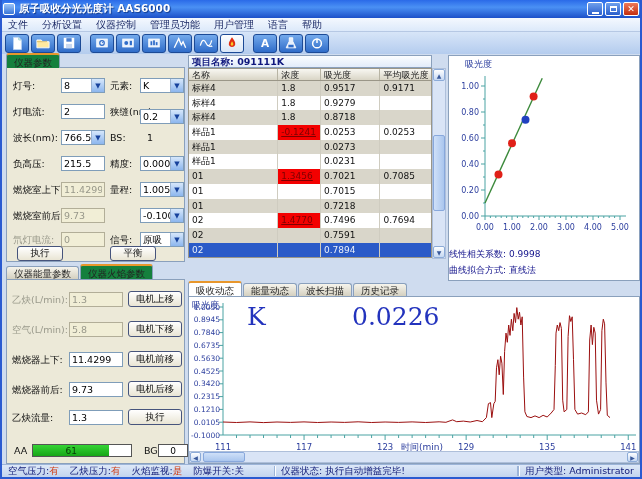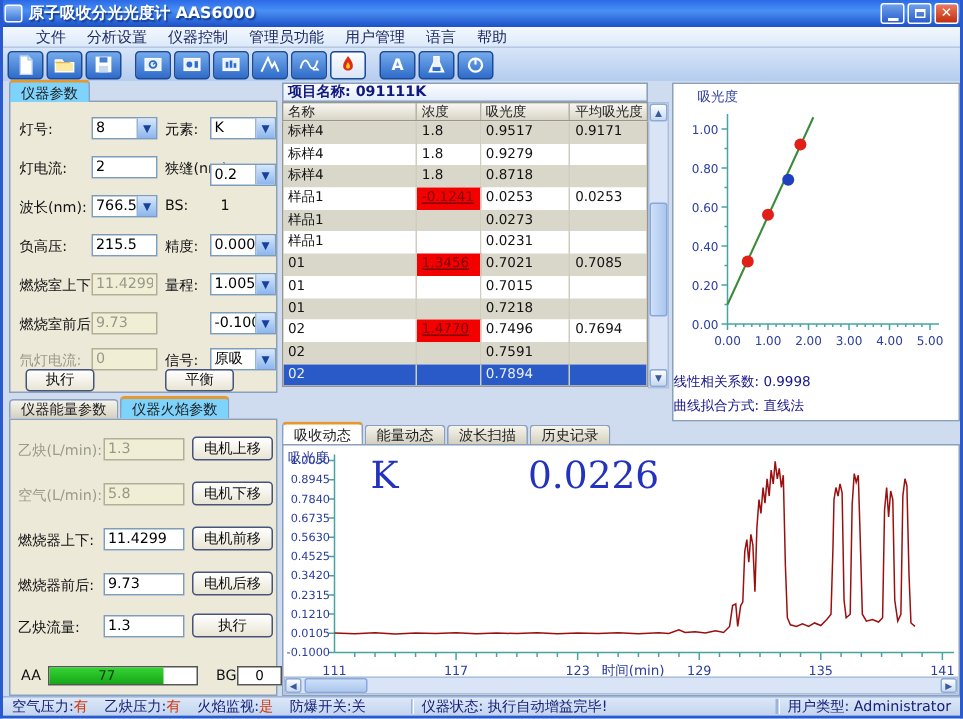--- a/index.html
+++ b/index.html
@@ -12,21 +12,21 @@
   #titlebar .appicon{width:12px;height:12px;border-radius:2px;background:linear-gradient(#9cc4f8,#3a76d8);border:1px solid #fff;margin-right:4px;flex:none;}
   #titlebar .title{color:#fff;font-size:10.5px;font-weight:bold;text-shadow:1px 1px 1px #123a8c;flex:1;white-space:nowrap;overflow:hidden;}
   .winbtn{width:16px;height:14px;margin-left:2px;border-radius:2px;border:1px solid #fff;
      display:flex;align-items:center;justify-content:center;font-size:9px;color:#fff;flex:none;}
   .winbtn.min,.winbtn.max{background:linear-gradient(#6ea0ec,#2a5ecc);}
   .winbtn.close{background:linear-gradient(#ee7a5a,#c22e10);}
   .winbtn.min i{display:block;width:7px;height:2px;background:#fff;margin-top:7px;}
   .winbtn.max i{display:block;width:7px;height:6px;border:1px solid #fff;border-top:2px solid #fff;}
   
   #menubar{position:absolute;left:0;top:18px;width:638px;height:14px;background:linear-gradient(#f4f8fe,#dce9fa);
-     display:flex;align-items:center;padding-left:22px;border-bottom:1px solid #b6c8e4;}
+     display:flex;align-items:center;padding-left:6px;border-bottom:1px solid #b6c8e4;}
   #menubar .mi{font-size:10px;color:#1c2a66;margin-right:14px;cursor:default;}
   #toolbar{position:absolute;left:0;top:32px;width:638px;height:22px;background:linear-gradient(#d7e5f8,#b4ccee);
      display:flex;align-items:center;padding-left:3px;}
   .tbtn{width:24px;height:19px;margin-right:2px;border-radius:3px;border:1px solid #1c4a96;
      background:linear-gradient(#74aaec,#2f6cc9);display:flex;align-items:center;justify-content:center;flex:none;}
   .tbtn.active{background:linear-gradient(#fdfdfd,#d8e6f8);}
   .tbtn svg{display:block;}
   .tgap{width:7px;flex:none;}
   
   .lbl{font-size:9.5px;color:#111;white-space:nowrap;}
@@ -36,21 +36,21 @@
   .sel{display:flex;border:1px solid #7f9db9;background:#fff;height:15px;font-size:9.5px;align-items:stretch;}
   .sel .val{flex:1;padding:0 2px;line-height:13px;overflow:hidden;white-space:nowrap;}
   .sel .arr{width:13px;background:linear-gradient(#d6e7fb,#8cb6ee);border-left:1px solid #9ab4d4;
      display:flex;align-items:center;justify-content:center;font-size:7px;color:#17429c;flex:none;}
   .xpbtn{background:linear-gradient(#ffffff,#e9e5d4);border:1px solid #46547c;border-radius:3px;font-size:9.5px;
      display:flex;align-items:center;justify-content:center;color:#111;cursor:default;}
   .panel{position:absolute;background:#ece9d8;border:1px solid #8aa0bc;}
   .tabstrip{position:absolute;display:flex;align-items:flex-end;z-index:3;}
   .tab{border:1px solid #8aa0bc;border-bottom:none;border-radius:3px 3px 0 0;background:linear-gradient(#f6f4ec,#d4d0c0);
      padding:0 7px;font-size:9.5px;height:13px;line-height:13px;color:#222;margin-right:1px;white-space:nowrap;}
-  .tab.active{background:#7dd3fc;height:15px;line-height:15px;border-top:2px solid #e8972c;}
+  .tab.active{background:#15803d;height:15px;line-height:15px;border-top:2px solid #e8972c;}
   .tab.activewhite{background:#fff;height:15px;line-height:15px;border-top:2px solid #e8972c;}
   
   #projrow{position:absolute;left:186px;top:55px;width:244px;height:13px;background:linear-gradient(#fbfdff,#e2ecfa);
      border:1px solid #8aa0bc;font-size:9.5px;font-weight:bold;color:#10187e;padding:0 3px;line-height:11px;}
   #thead{position:absolute;left:186px;top:68px;width:244px;height:13px;display:flex;border:1px solid #9a96886;border:1px solid #9a9688;}
   .hcell{background:linear-gradient(#f8f7f2,#d9d5c6);border-right:1px solid #b8b4a4;font-size:9px;color:#222;
      padding:0 3px;line-height:12px;overflow:hidden;white-space:nowrap;}
   #tbody{position:absolute;left:186px;top:81px;width:244px;height:177px;background:#fff;border:1px solid #9a9688;border-top:none;overflow:hidden;}
   .trow{display:flex;height:14.7px;}
   .trow.odd .tcell{background:#d9d6ca;}
@@ -287,21 +287,21 @@
     <div class="xpbtn" style="position:absolute;left:121px;top:101px;width:54px;height:16px;">电机后移</div>
 
     <span class="lbl" style="position:absolute;left:5px;top:132px;">乙炔流量:</span>
     <input class="tin" style="position: absolute; left: 62px; top: 130px; width: 54px;" value="1.3">
     <div class="xpbtn" style="position:absolute;left:121px;top:129px;width:54px;height:16px;">执行</div>
   </div>
 
   <div id="aarow">
     <span class="lbl" style="position:absolute;left:8px;top:2px;">AA</span>
     <div id="aabar">
-        <div id="aafill" style="width: 78%;">77</div>
+        <div id="aafill" style="width: 78%;">61</div>
       </div>
     <span class="lbl" style="position:absolute;left:138px;top:2px;">BG</span>
     <div id="bgbox">0</div>
   </div>
 
   <div id="projrow">
     <span>项目名称:</span>
     <span>091111K</span>
   </div>
   <div id="thead">

